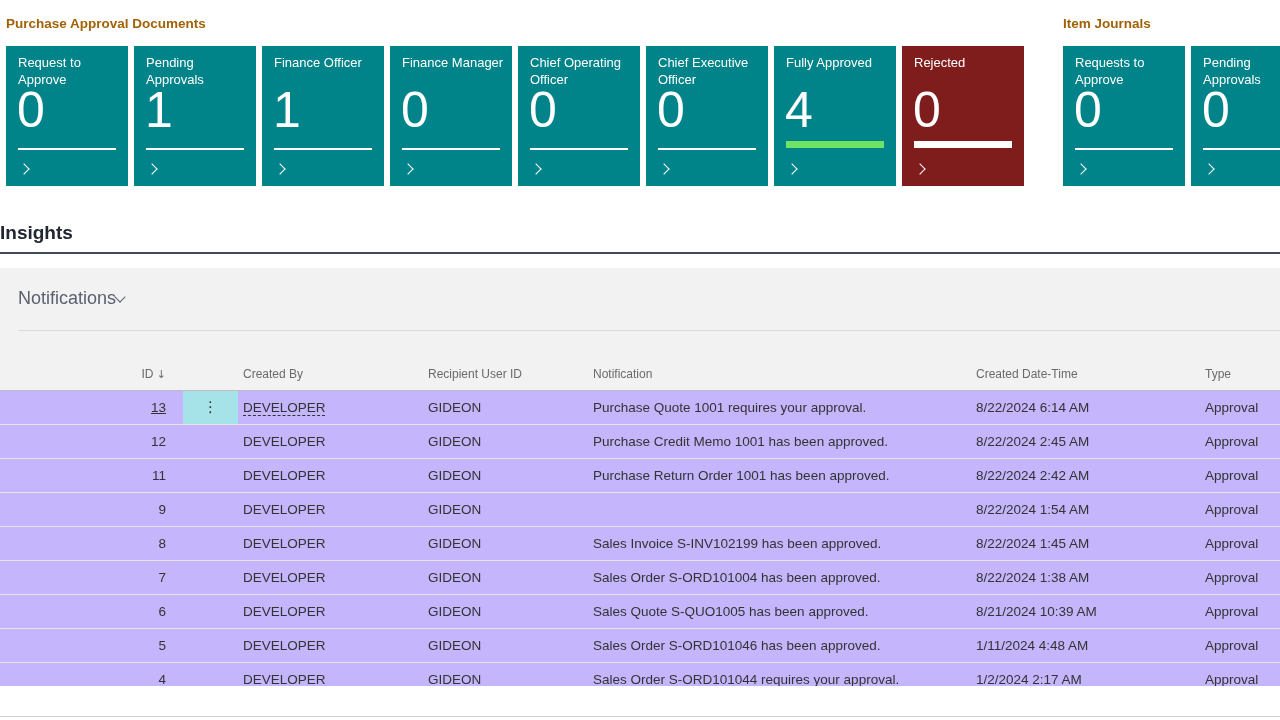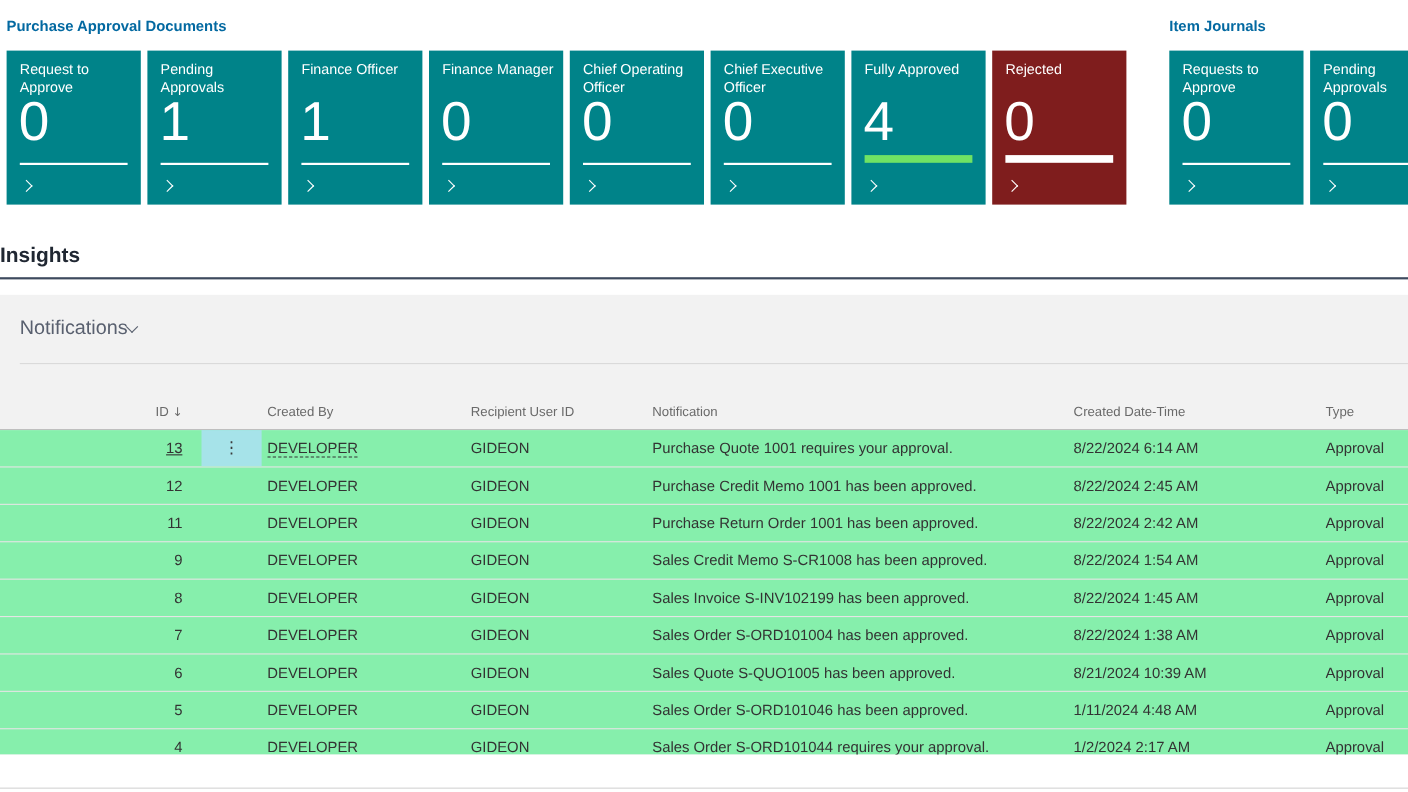--- a/index.html
+++ b/index.html
@@ -4,21 +4,21 @@
 <style>
   * { margin:0; padding:0; box-sizing:border-box; }
   html,body { width:1280px; height:720px; }
   body {
     position:relative; overflow:hidden; background:#ffffff;
     font-family:"Liberation Sans", sans-serif; color:#333;
   }
 
   
   .group-label {
-    position:absolute; top:16px; font-size:13.5px; font-weight:700; color:#0369a1;
+    position:absolute; top:16px; font-size:13.5px; font-weight:700; color:#a16207;
     white-space:nowrap;
   }
   .tiles { position:absolute; top:46px; display:flex; gap:6px; }
   .tile { position:relative; width:122px; height:140px; color:#fff; cursor:pointer; flex:0 0 122px; }
   .tile-teal { background:#008389; }
   .tile-red  { background:#7f1d1d;text-decoration:underline; }
   .tile-title {
     position:absolute; top:9px; left:12px; right:5px;
     font-size:13px; line-height:16.5px; font-weight:400;
   }
@@ -60,21 +60,21 @@
   }
   .cell { position:absolute; top:0; white-space:nowrap; overflow:hidden; }
   .c-id { left:60px;  width:106px; text-align:right; }
   .c-mn { left:183px; width:55px;  height:100%; }
   .c-cb { left:243px; width:170px; }
   .c-ru { left:428px; width:155px; }
   .c-no { left:593px; width:378px; }
   .c-dt { left:976px; width:218px; }
   .c-ty { left:1205px; width:75px; }
 
-  .tbody { position:absolute; top:123px; left:0; right:0; bottom:0; background:#86efac; }
+  .tbody { position:absolute; top:123px; left:0; right:0; bottom:0; background:#c4b5fd; }
   .trow {
     position:relative; height:34px; border-bottom:1px solid #e5e5e5;
     font-size:13.5px; color:#333; line-height:33px; cursor:pointer;
   }
   .id-link { color:#333; text-decoration:none; }
   .row-selected .id-link { text-decoration:underline; }
   .row-selected .c-cb .cv { text-decoration:underline dashed; text-decoration-thickness:1px; text-underline-offset:3px; }
   .menu-cell {
     display:flex; align-items:center; justify-content:center;
     width:100%; height:100%; background:#a6e3e9; color:#3a3a3a;
@@ -234,21 +234,20 @@
         <span class="cell c-ty">Approval</span>
       </div>
 
       <div class="trow">
         <span class="cell c-id">
           <a class="id-link">9</a>
         </span>
 
         <span class="cell c-cb"><span class="cv">DEVELOPER</span></span>
         <span class="cell c-ru">GIDEON</span>
-        <span class="cell c-no">Sales Credit Memo S-CR1008 has been approved.</span>
         <span class="cell c-dt">8/22/2024 1:54 AM</span>
         <span class="cell c-ty">Approval</span>
       </div>
 
       <div class="trow">
         <span class="cell c-id">
           <a class="id-link">8</a>
         </span>
 
         <span class="cell c-cb"><span class="cv">DEVELOPER</span></span>

